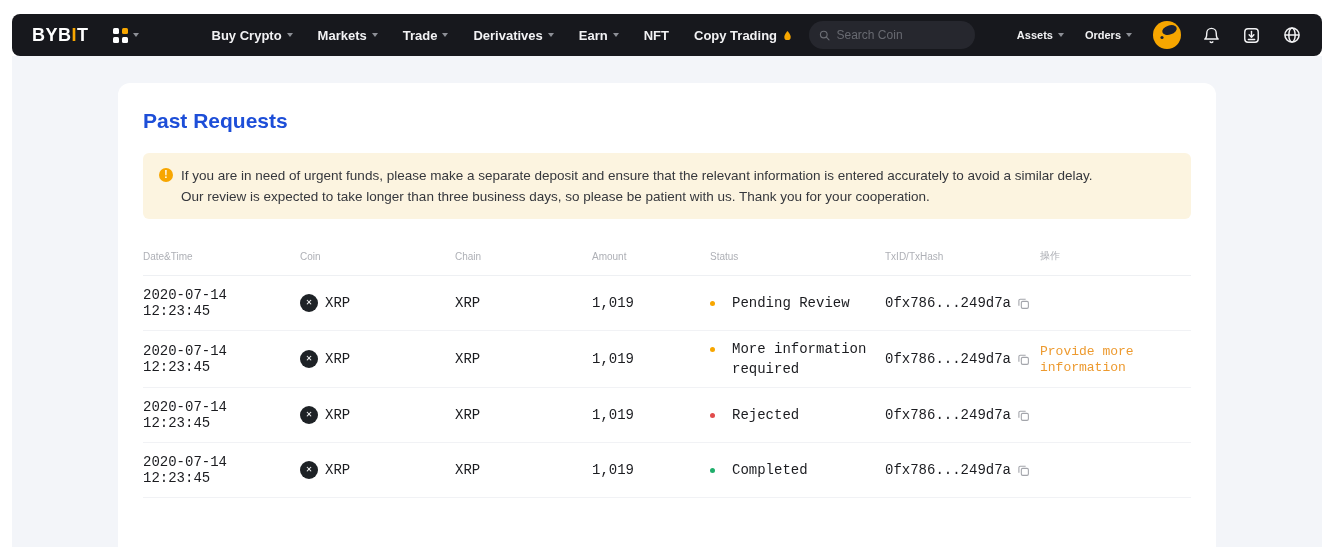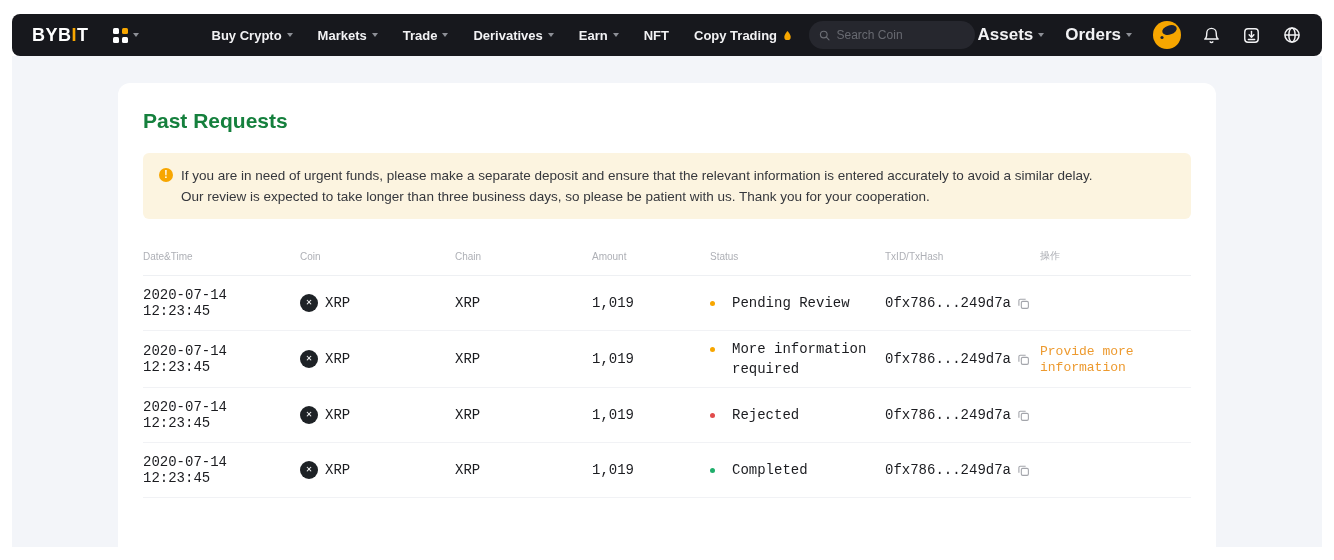--- a/index.html
+++ b/index.html
@@ -15,29 +15,29 @@
   .grid-icon i { background:#ffffff; border-radius:1.5px; }
   .grid-icon i.orange { background:#f7a600; }
   .caret { width:0; height:0; border-left:3.5px solid transparent; border-right:3.5px solid transparent; border-top:4px solid #8d8f96; }
   .nav-menu { display:flex; align-items:center; gap:25px; margin-left:25px; font-size:13px; font-weight:700;padding-left:48px; }
   .nav-item { display:flex; align-items:center; gap:5px; cursor:pointer; white-space:nowrap; }
   .flame { width:11px; height:13px; }
   .search { margin-left:16px; width:166px; height:28px; background:#26272e; border-radius:14px;
             display:flex; align-items:center; padding:0 10px; gap:6px; }
   .search input { background:transparent; border:none; outline:none; color:#f0abfc; font-size:12px; width:100%; }
   .search input::placeholder { color:#686a71; }
-  .nav-right { margin-left:auto; display:flex; align-items:center; gap:21px; font-size:17px; font-weight:700; }
+  .nav-right { margin-left:auto; display:flex; align-items:center; gap:21px; font-size:11px; font-weight:700; }
   .icon-btn { display:flex; align-items:center; cursor:pointer; }
   .avatar { width:28px; height:28px; cursor:pointer; }
 
   
   .page-bg { position:absolute; left:12px; right:12px; top:56px; height:491px; background:#f3f5f9; z-index:1; }
   .card { position:absolute; left:118px; top:83px; width:1098px; height:477px; background:#ffffff;
           border-radius:12px 12px 0 0; z-index:2; }
-  .card-title { margin:26px 25px 20px; font-size:21px; font-weight:700; color:#15803d; }
+  .card-title { margin:26px 25px 20px; font-size:21px; font-weight:700; color:#1d4ed8; }
 
   .notice { margin:0 25px; background:#fcf4e0; border-radius:6px; padding:12px 16px;
             display:flex; gap:8px; font-size:13.5px; line-height:21px; color:#35373c; }
   .warn-icon { flex:0 0 auto; width:14px; height:14px; margin-top:3px; background:#f7a600; color:#ffffff;
                border-radius:50%; font-size:10px; font-weight:700; line-height:14px; text-align:center; }
 
   .table { margin:22px 25px 0; }
   .trow { display:grid; grid-template-columns:157px 155px 137px 118px 175px 155px 1fr; align-items:center; }
   .thead { font-size:10px; color:#aeb0b6; padding:8px 0 12px; border-bottom:1px solid #eef0f3; }
   .tbody .trow { min-height:55px; border-bottom:1px solid #f1f2f5; font-size:14px; color:#1b1c20; padding:8px 0;font-family:Liberation Mono, monospace; }

